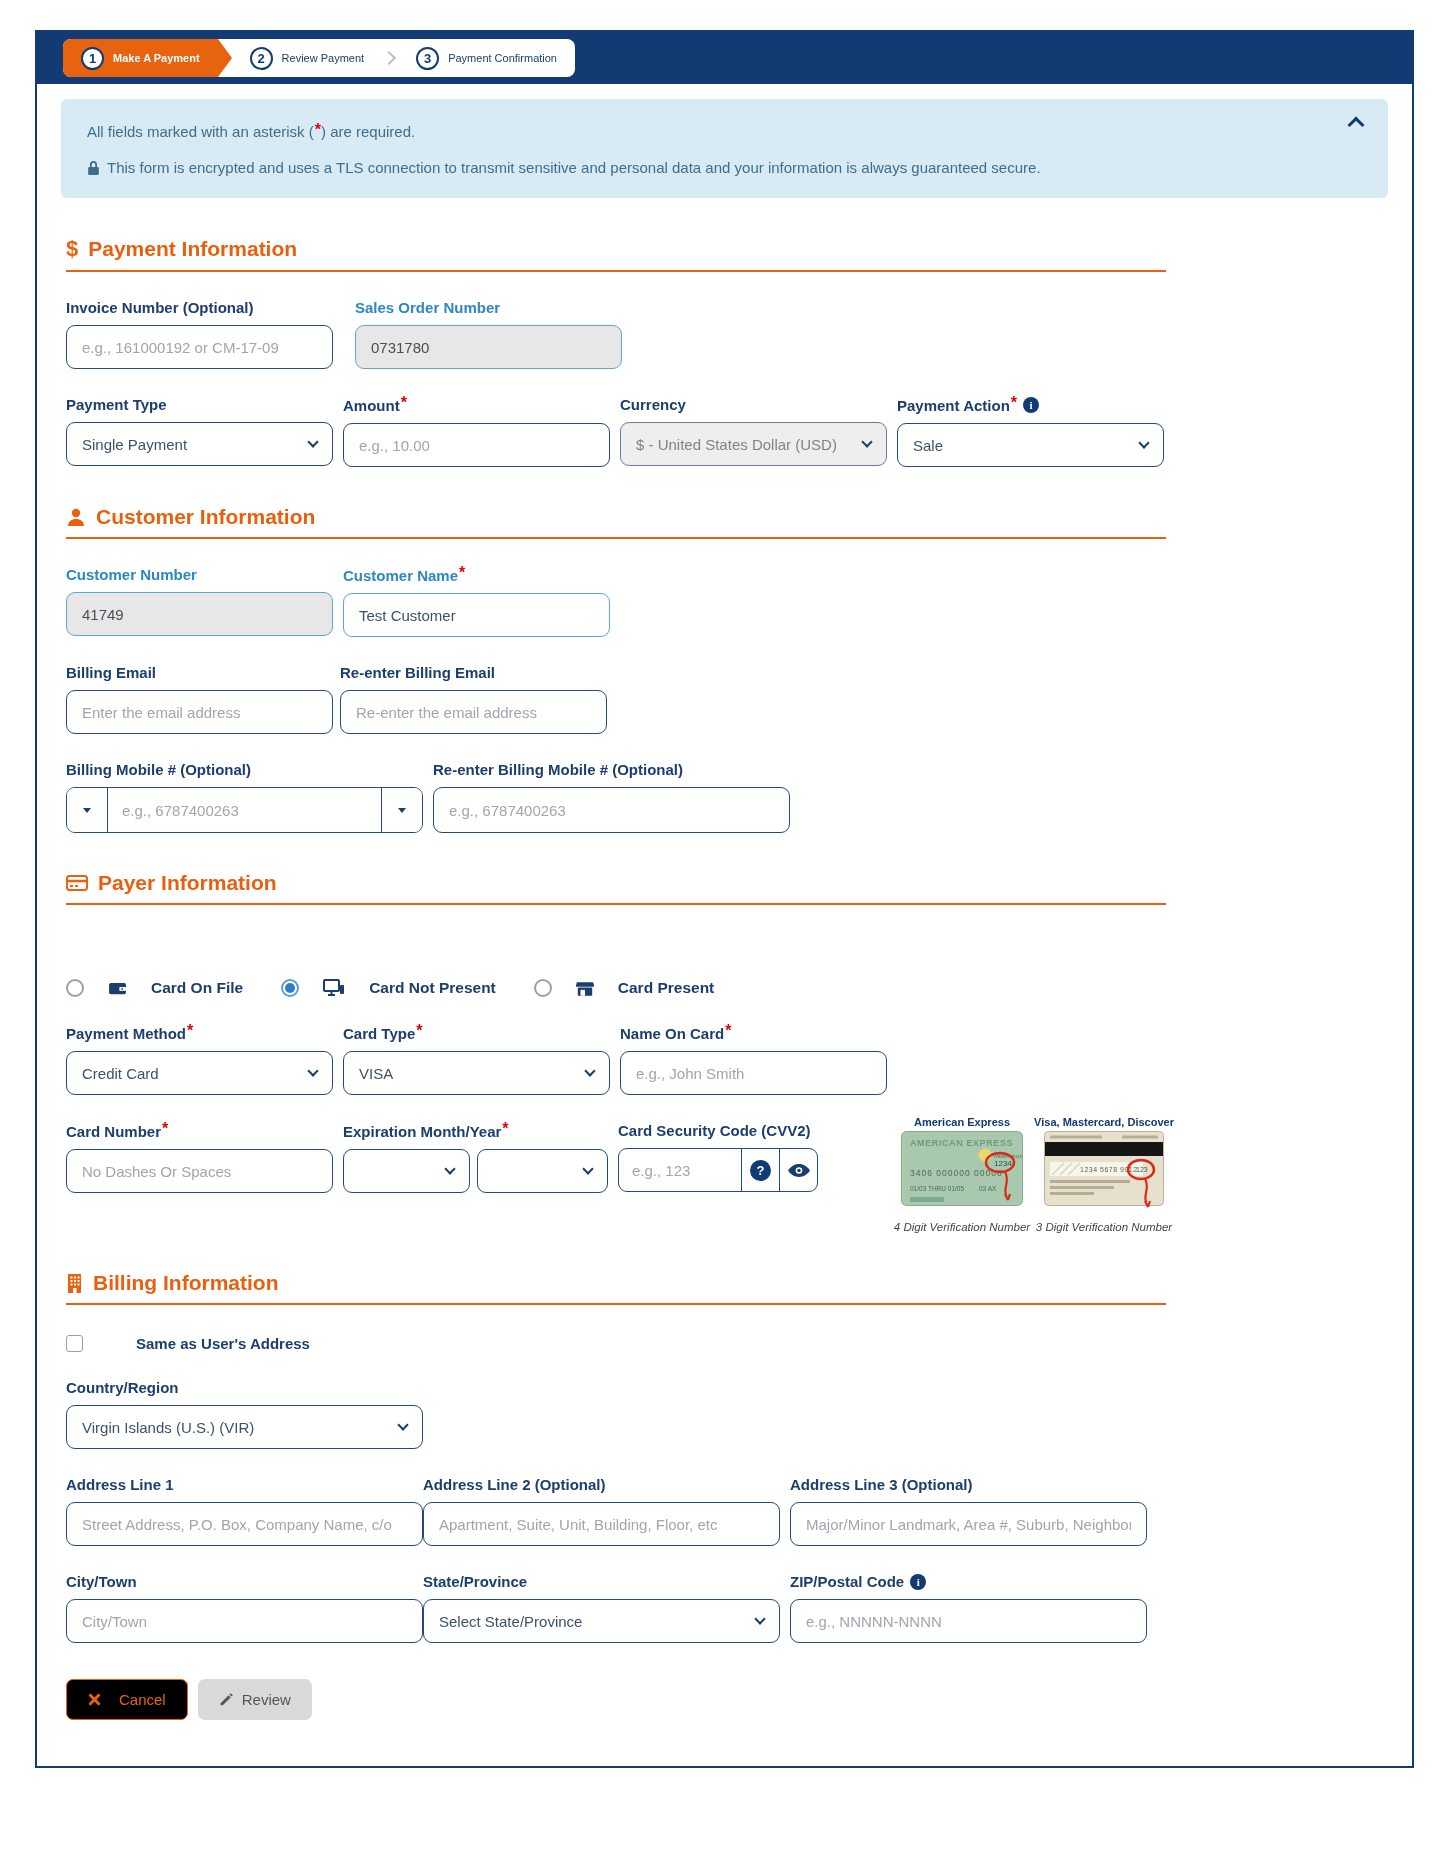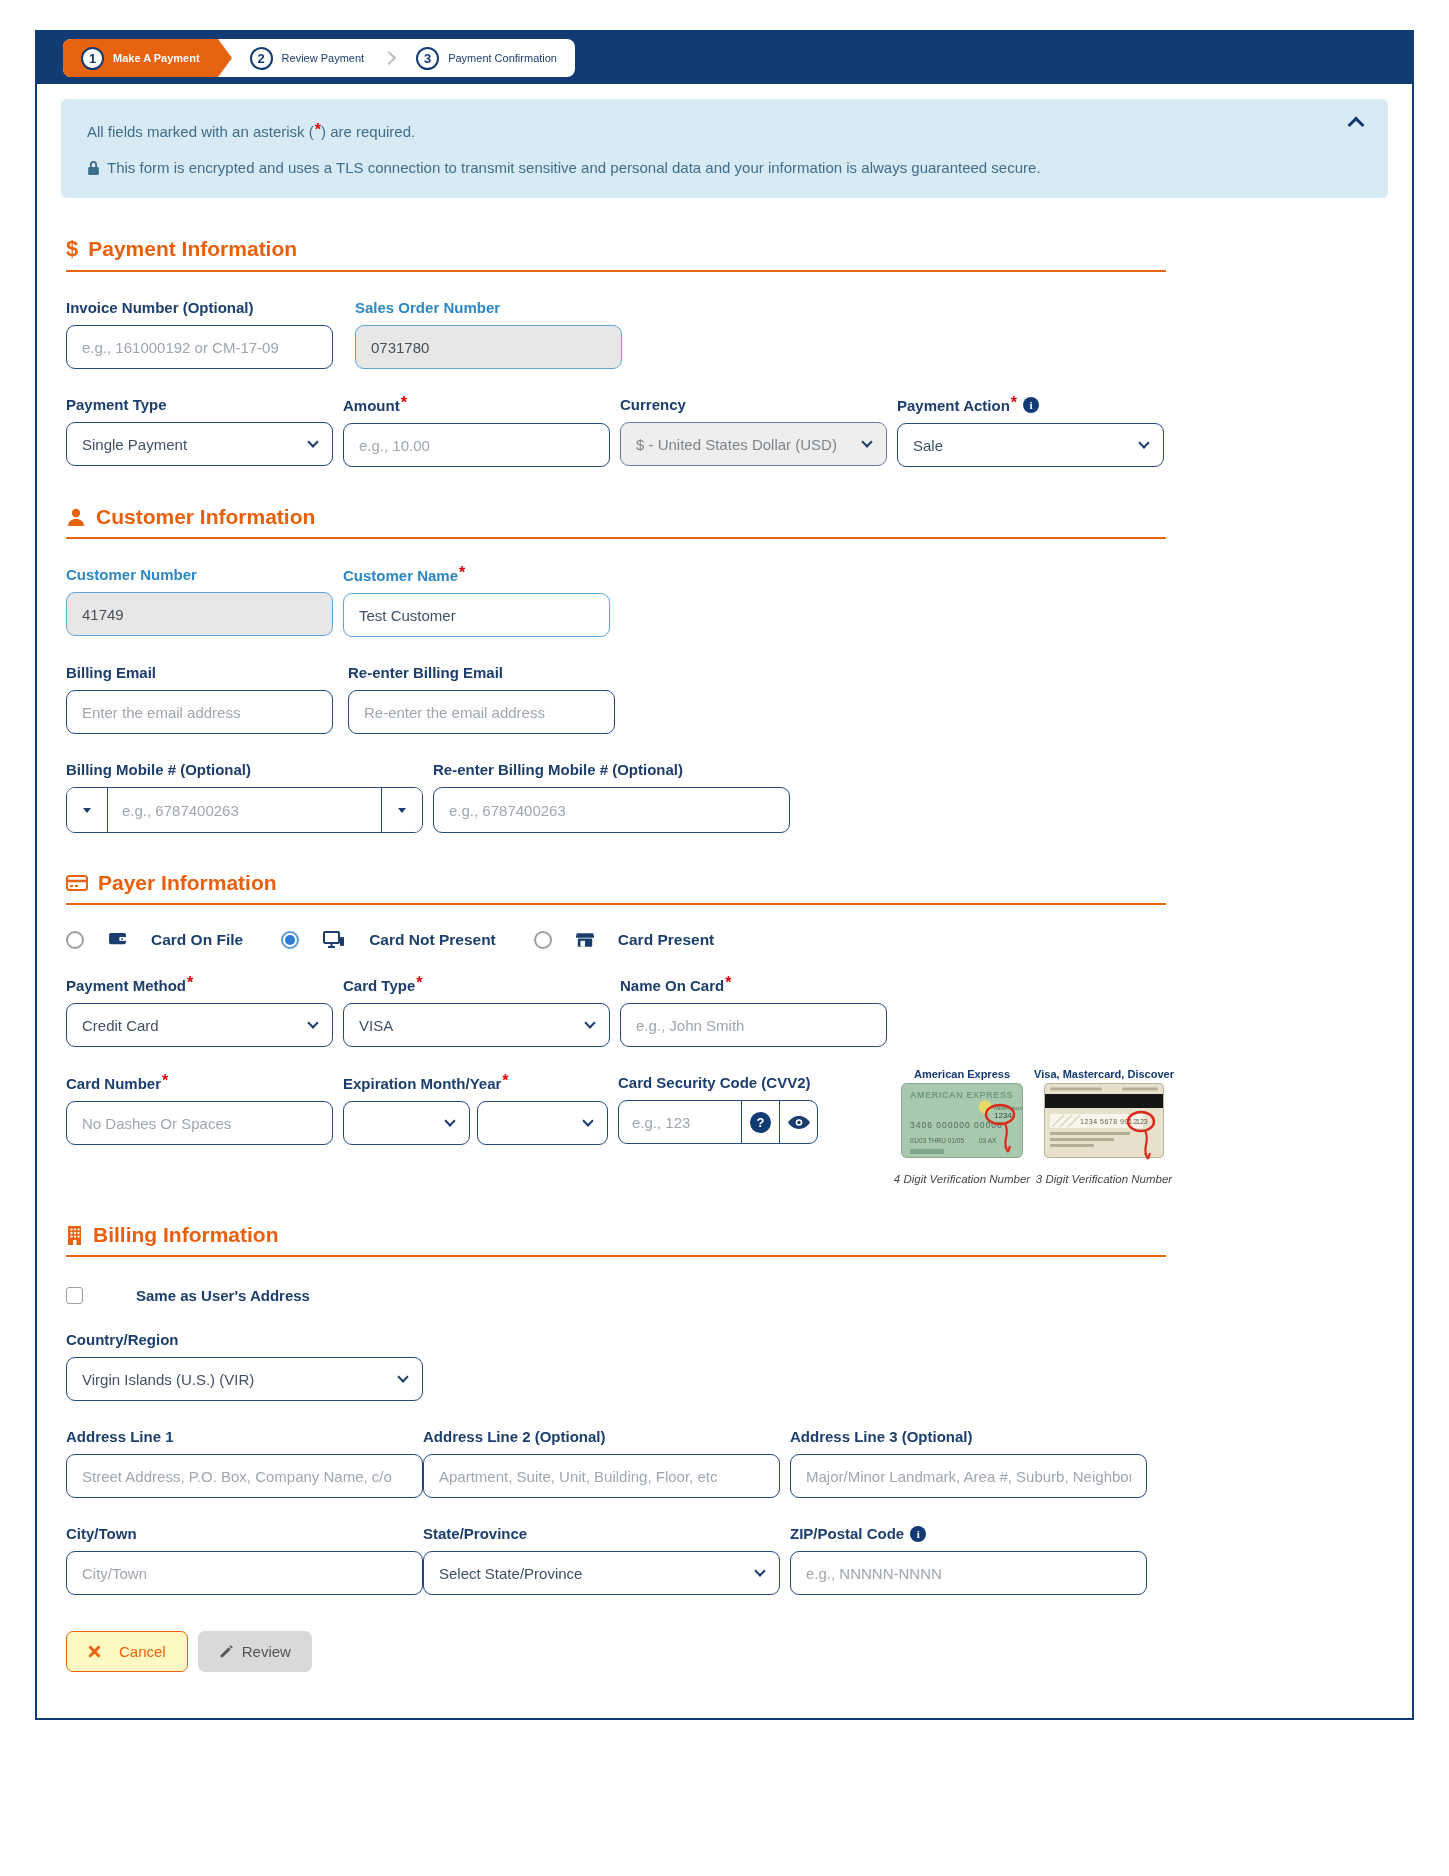--- a/index.html
+++ b/index.html
@@ -48,21 +48,21 @@
   .form-area { width:1100px; margin-left:5px; }
   
   .sec { display:flex; align-items:center; gap:10px; color:#e8600e; font-size:21px; font-weight:bold; margin:38px 0 0 0; }
   .sec .sec-icon { display:flex; align-items:center; }
   .sec .dollar-glyph { font-size:22px; font-weight:bold; color:#e8630f; }
   .rule { border-bottom:2px solid #e8630f; margin-top:8px; }
   
   .row { display:flex; align-items:flex-start; margin-top:27px; }
   .field { display:flex; flex-direction:column; }
   .q { width:267px; } .t { width:357px; }
-  .g10 { margin-left:10px; } .g13 { } .g15 { margin-left:15px; } .g22 { margin-left:22px; }
+  .g10 { margin-left:10px; } .g13 { } .g15 { margin-left:7px; } .g22 { margin-left:22px; }
   .lbl { font-size:15px; font-weight:bold; color:#1c3e6d; margin-bottom:9px; display:flex; align-items:center; }
   .lbl.blue { color:#2d87c3; }
   .inp {
     height:44px; border:1px solid #24497e; border-radius:9px; padding:0 15px; font-size:15px;
     color:#3f5166; background:#fff; width:100%; font-family:inherit; outline:none;
   }
   .inp::placeholder { color:#9fa6ad; }
   .inp.grey { background:#e7e7e7; color:#474f57; }
   .inp.blueb { border-color:#5aa7d8; }
   .selwrap { position:relative; width:100%; }
@@ -78,21 +78,21 @@
   
   .phone-group { display:flex; border:1px solid #24497e; border-radius:9px; height:46px; overflow:hidden; background:#fff; }
   .cc-box { width:41px; background:#fff; border:none; display:flex; align-items:center; justify-content:center; cursor:pointer; flex:0 0 auto; }
   .cc-box.left { border-right:1px solid #24497e; }
   .cc-box.right { border-left:1px solid #24497e; }
   .tri-down { width:0; height:0; border-left:4px solid transparent; border-right:4px solid transparent; border-top:5px solid #1c3e6d; }
   .phone-inp { flex:1; min-width:0; border:none; outline:none; padding:0 14px; font-size:15px; color:#3f5166; font-family:inherit; }
   .phone-inp::placeholder { color:#9fa6ad; }
   
   .radio-row { display:flex; gap:38px; margin-top:26px; align-items:center; }
-  .radio-opt { display:flex; align-items:flex-start; gap:24px; cursor:pointer; }
+  .radio-opt { display:flex; align-items:center; gap:24px; cursor:pointer;margin-top:48px; }
   .radio { width:18px; height:18px; border-radius:50%; border:2px solid #9aa0a6; background:#fff; flex:0 0 auto; }
   .radio.checked { border-color:#5a9bd5; position:relative; }
   .radio.checked::after { content:""; position:absolute; inset:2px; border-radius:50%; background:#2e7bd0; }
   .radio-lbl { font-size:15.5px; font-weight:bold; color:#1c3e6d; white-space:nowrap; }
   .radio-ico { display:flex; align-items:center; }
   
   .cvv-group { display:flex; border:1px solid #24497e; border-radius:9px; overflow:hidden; height:44px; width:200px; background:#0f766e; }
   .cvv-inp { flex:1; min-width:0; border:none; outline:none; padding:0 13px; font-size:15px; color:#3f5166; font-family:inherit; }
   .cvv-inp::placeholder { color:#9fa6ad; }
   .cvv-btn { width:38px; background:#fff; border:none; border-left:1px solid #24497e; display:flex; align-items:center; justify-content:center; cursor:pointer; flex:0 0 auto; }
@@ -102,21 +102,21 @@
   .card-help { display:flex; flex-direction:column; align-items:center; width:124px;text-align:right; }
   .card-cap { font-size:11px; font-weight:bold; color:#123a73; margin-bottom:3px; white-space:nowrap; }
   .card-note { font-size:11.5px; color:#444; margin-top:2px; white-space:nowrap;font-style:italic; }
   
   .check-row { display:flex; align-items:center; gap:11px; margin-top:30px; cursor:pointer; }
   .checkbox { width:17px; height:17px; border:1px solid #9aa0a6; border-radius:3px; background:#fff; flex:0 0 auto; }
   .check-lbl { font-size:15px; font-weight:bold; color:#1c3e6d;margin-left:42px; }
   
   .actions { display:flex; gap:10px; margin-top:36px; }
   .btn { height:41px; border-radius:7px; font-size:15px; display:flex; align-items:center; gap:8px; padding:0 21px; cursor:pointer; font-family:inherit; }
-  .btn-cancel { background:#fef9c3; border:1px solid #e8630f; color:#e8630f;gap:18px; }
+  .btn-cancel { background:#000000; border:1px solid #e8630f; color:#e8630f;gap:18px; }
   .btn-review { background:#d9d9d9; border:none; color:#555; }
 </style>
 </head>
 <body>
 
 <div class="card">
 
   <div class="topbar">
     <div class="stepper">
       <div class="step active">

